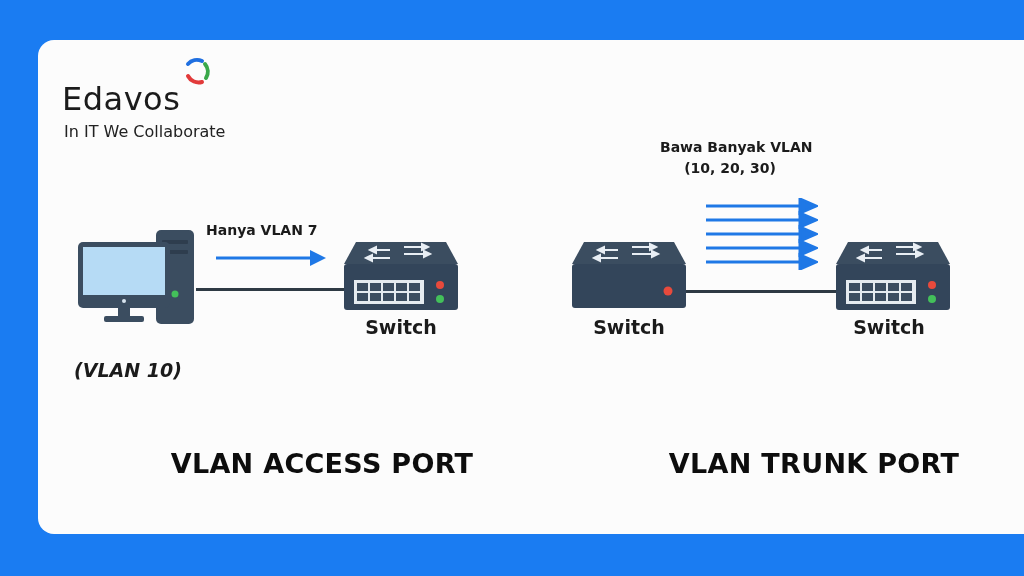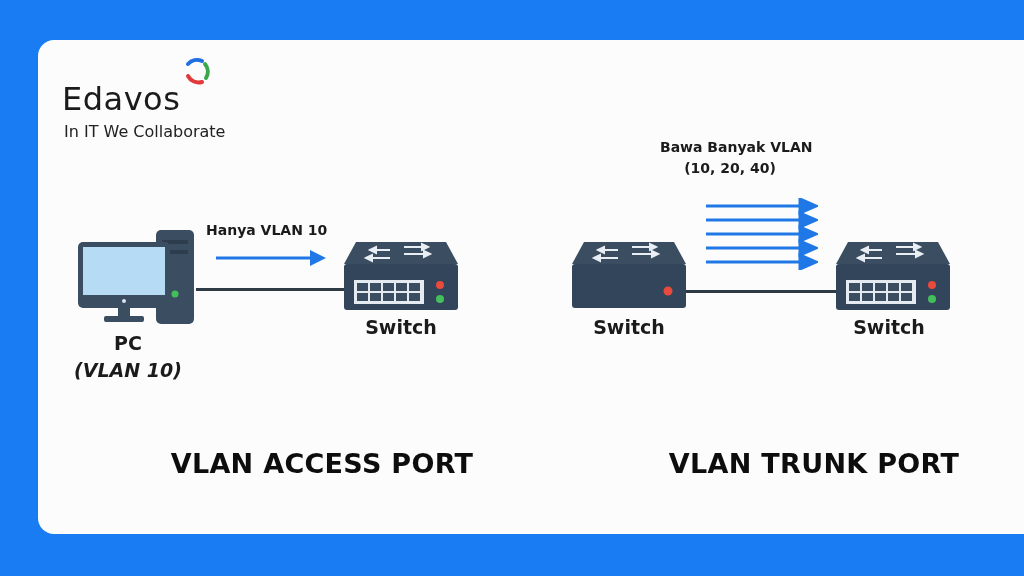--- a/index.html
+++ b/index.html
@@ -40,21 +40,21 @@
 
     <rect x="2" y="14" width="92" height="66" rx="5" fill="#3b4d60"></rect>
     <rect x="7" y="19" width="82" height="48" fill="#b6dbf5"></rect>
     <circle cx="48" cy="73" r="2" fill="#d8e4ee"></circle>
     <rect x="42" y="80" width="12" height="10" fill="#3b4d60"></rect>
     <rect x="28" y="88" width="40" height="6" rx="2" fill="#3b4d60"></rect>
   </svg>
 
   <div class="abs link" style="left:158px; top:248px; width:148px;"></div>
 
-  <div class="abs label-bold flow-label" style="left:168px; top:182px;">Hanya VLAN 10</div>
+  <div class="abs label-bold flow-label" style="left:168px; top:182px;">Hanya VLAN 7</div>
   <svg class="abs" style="left:176px; top:208px; width:114px; height:20px;" viewBox="0 0 114 20">
     <line x1="2" y1="10" x2="100" y2="10" stroke="#1f78e6" stroke-width="3"></line>
     <polygon points="96,2 112,10 96,18" fill="#1f78e6"></polygon>
   </svg>
 
   <svg class="abs" style="left:304px; top:200px; width:118px; height:72px;" viewBox="0 0 118 72">
     <polygon points="14,2 104,2 116,24 2,24" fill="#3b4d60"></polygon>
     <rect x="2" y="24" width="114" height="46" rx="3" fill="#33455a"></rect>
 
     <g stroke="#e8eef4" stroke-width="2" fill="#e8eef4">
@@ -80,30 +80,29 @@
         <rect x="41" y="53" width="11" height="8"></rect>
         <rect x="54" y="53" width="11" height="8"></rect>
         <rect x="67" y="53" width="11" height="8"></rect>
     </g>
     <circle cx="98" cy="45" r="4" fill="#e84a3c"></circle>
     <circle cx="98" cy="59" r="4" fill="#43c05a"></circle>
   </svg>
 
   <div class="abs label-bold dev-label" style="left:300px; top:275px; width:126px;">Switch</div>
 
-  <div class="abs label-bold dev-label" style="left:30px; top:291px; width:120px;">PC</div>
   <div class="abs label-bold dev-label" style="left:30px; top:318px; width:120px;font-style:italic;">(VLAN 10)</div>
 
   <div class="abs title" style="top:408px;">VLAN ACCESS PORT</div>
 </div>
 
 <div class="panel right">
 
   <div class="abs label-bold flow-label" style="left:130px; top:99px; width:140px;">Bawa Banyak VLAN</div>
-  <div class="abs label-bold flow-label" style="left:130px; top:120px; width:140px;">(10, 20, 40)</div>
+  <div class="abs label-bold flow-label" style="left:130px; top:120px; width:140px;">(10, 20, 30)</div>
 
   <svg class="abs" style="left:174px; top:158px; width:114px; height:72px;" viewBox="0 0 114 72">
     <g stroke="#1f78e6" stroke-width="3" fill="#1f78e6">
       <line x1="2" y1="8" x2="100" y2="8"></line>
         <polygon points="96,1 112,8 96,15"></polygon>
       <line x1="2" y1="22" x2="100" y2="22"></line>
         <polygon points="96,15 112,22 96,29"></polygon>
       <line x1="2" y1="36" x2="100" y2="36"></line>
         <polygon points="96,29 112,36 96,43"></polygon>
       <line x1="2" y1="50" x2="100" y2="50"></line>

